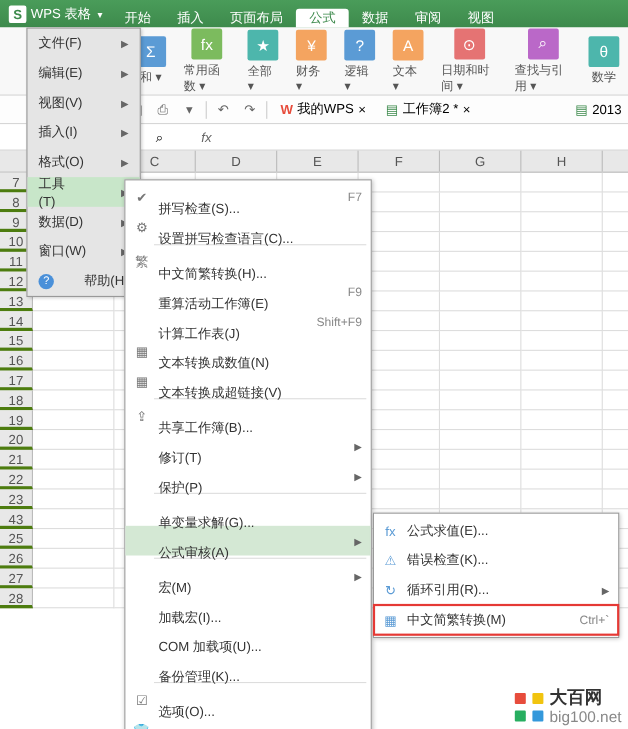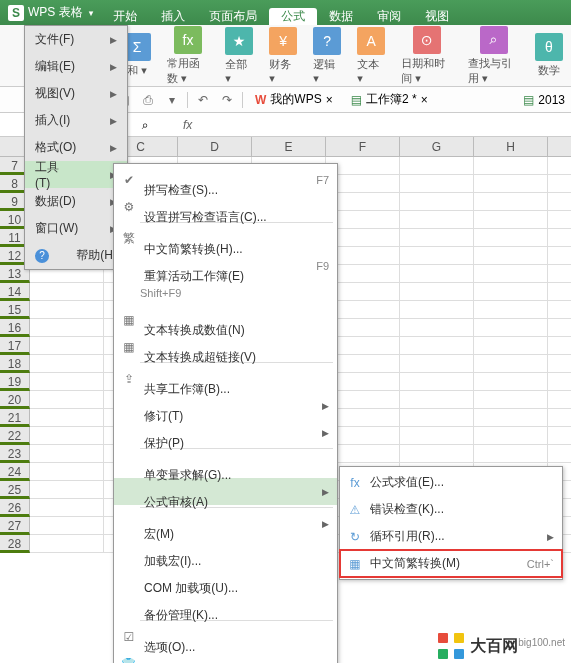--- a/index.html
+++ b/index.html
@@ -56,23 +56,23 @@
 .sm2-item { height:27px; display:flex; align-items:center; padding:0 8px 0 4px; color:#333; }
 .sm2-item.boxed { outline:2px solid #e53935; outline-offset:-1px; }
 .sm2-ico { width:22px; display:flex; justify-content:center; color:#5b9bd5; }
 .sm2-label { flex:1; padding-left:4px; }
 .sm2-shortcut { color:#888; font-size:11px; }
 
 .watermark { position:absolute; right:6px; bottom:4px; display:flex; align-items:center; gap:6px; z-index: 40; }
 .wm-logo { width:26px; height:26px; position: relative; }
 .wm-logo span { position:absolute; width:10px; height:10px; border-radius:1px; }
 .wm-logo .r{ background:#e74c3c; top:0; left:0;} .wm-logo .y{background:#f1c40f; top:0; right:0;} .wm-logo .g{background:#27ae60; bottom:0; left:0;} .wm-logo .b{background:#3498db; bottom:0; right:0;}
-.wm-text { display:flex; flex-direction:row; line-height:1.1; }
+.wm-text { display:flex; flex-direction:column; line-height:1.1; }
 .wm-big { font-size:16px; font-weight:bold; color:#333; }
-.wm-small { font-size:10px; color:#888; }
+.wm-small { font-size:14px; color:#888; }
 </style>
 </head>
 <body>
 
 <div class="titlebar">
   <div class="app-brand">
     <span class="s-icon">S</span>
     <span>WPS 表格</span>
     <span class="tri">▾</span>
   </div>
@@ -346,21 +346,21 @@
       <div class="cell"></div>
       <div class="cell"></div>
       <div class="cell"></div>
       <div class="cell"></div>
       <div class="cell"></div>
       <div class="cell"></div>
       <div class="cell"></div>
       <div class="cell"></div>
     </div>
     <div class="row">
-      <div class="row-h">24</div>
+      <div class="row-h">43</div>
       <div class="cell"></div>
       <div class="cell"></div>
       <div class="cell"></div>
       <div class="cell"></div>
       <div class="cell"></div>
       <div class="cell"></div>
       <div class="cell"></div>
       <div class="cell"></div>
     </div>
     <div class="row">
@@ -462,20 +462,21 @@
       <span class="sm-ico">繁</span>
       <span class="sm-label">中文简繁转换(H)...</span>
     </div>
     <div class="sm-item">
       <span class="sm-ico"></span>
       <span class="sm-label">重算活动工作簿(E)</span>
       <span class="sm-shortcut">F9</span>
     </div>
     <div class="sm-item">
       <span class="sm-ico"></span>
+      <span class="sm-label">计算工作表(J)</span>
       <span class="sm-shortcut">Shift+F9</span>
     </div>
     <div class="sm-item">
       <span class="sm-ico">▦</span>
       <span class="sm-label">文本转换成数值(N)</span>
     </div>
     <div class="sm-item">
       <span class="sm-ico">▦</span>
       <span class="sm-label">文本转换成超链接(V)</span>
     </div>

